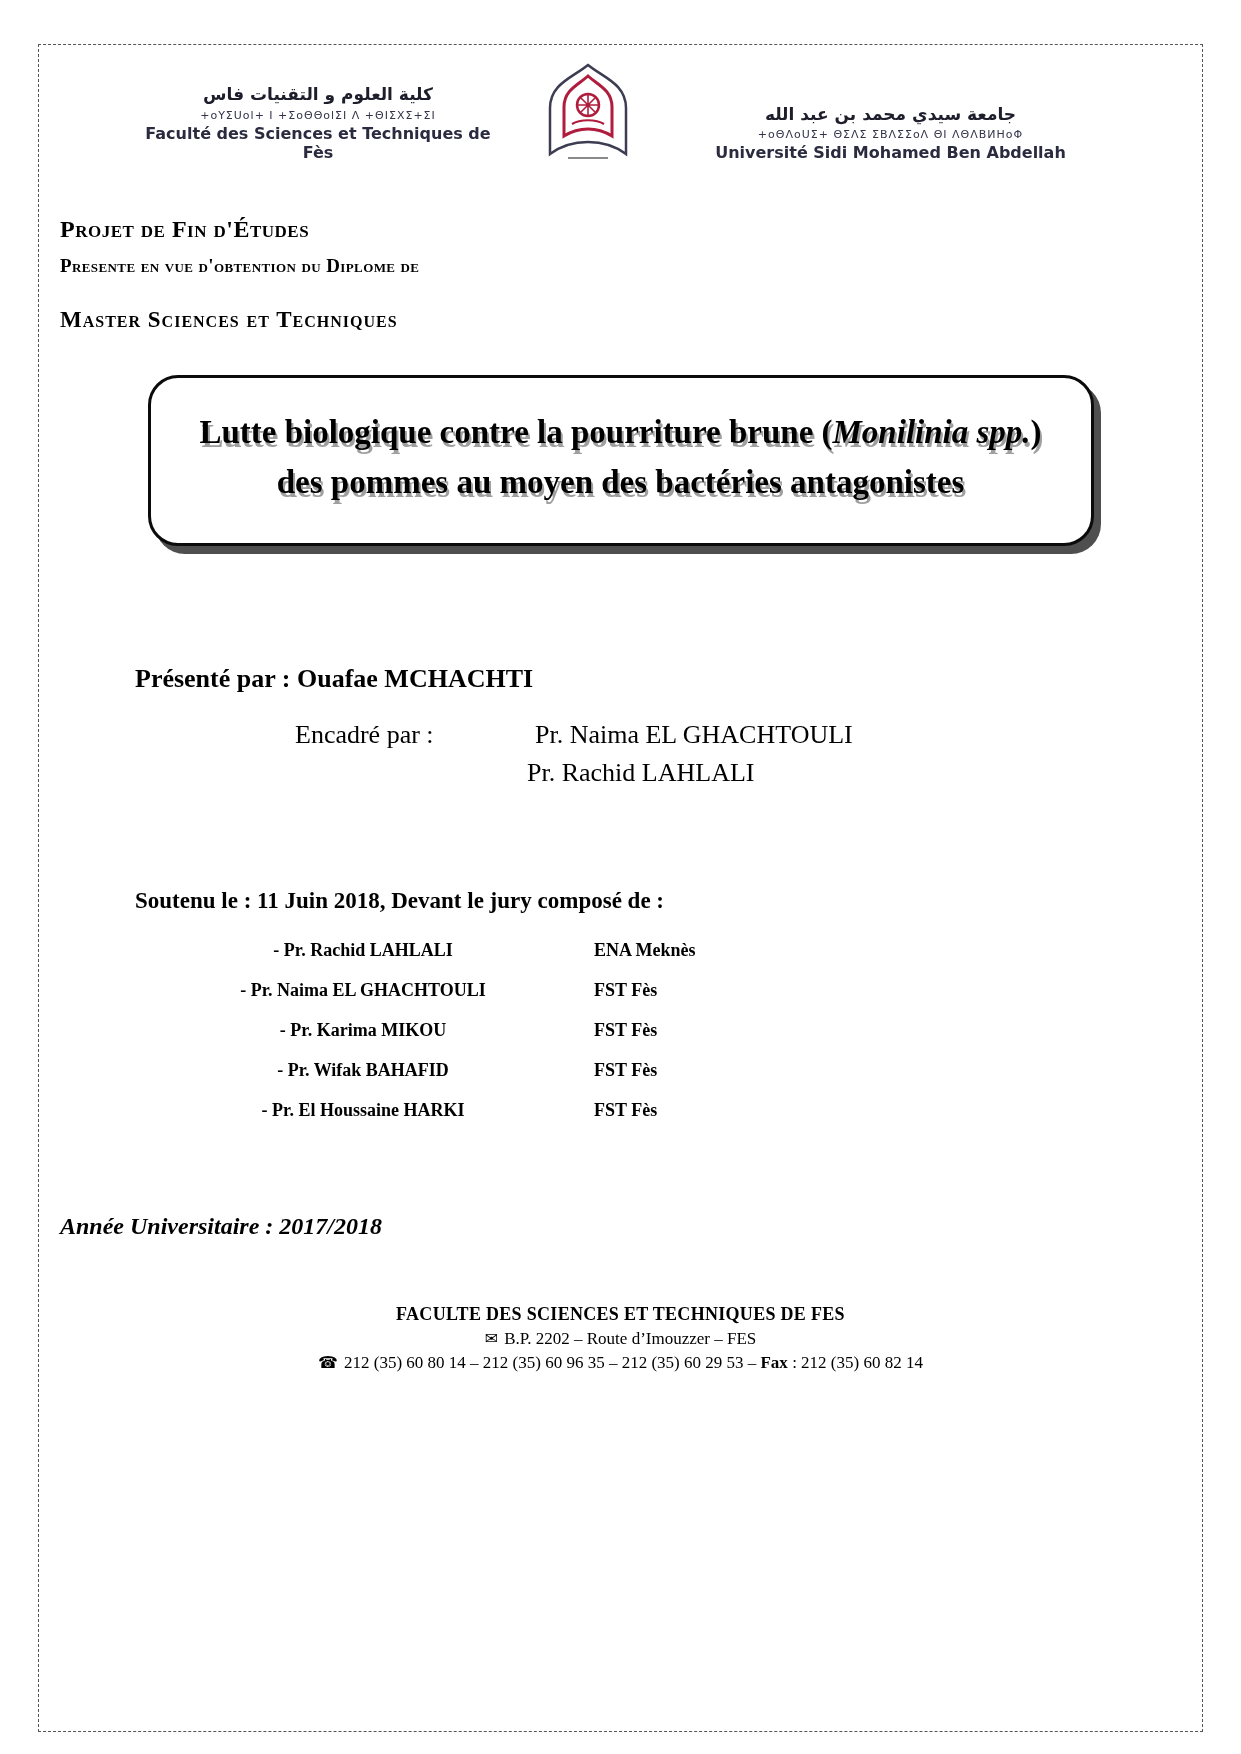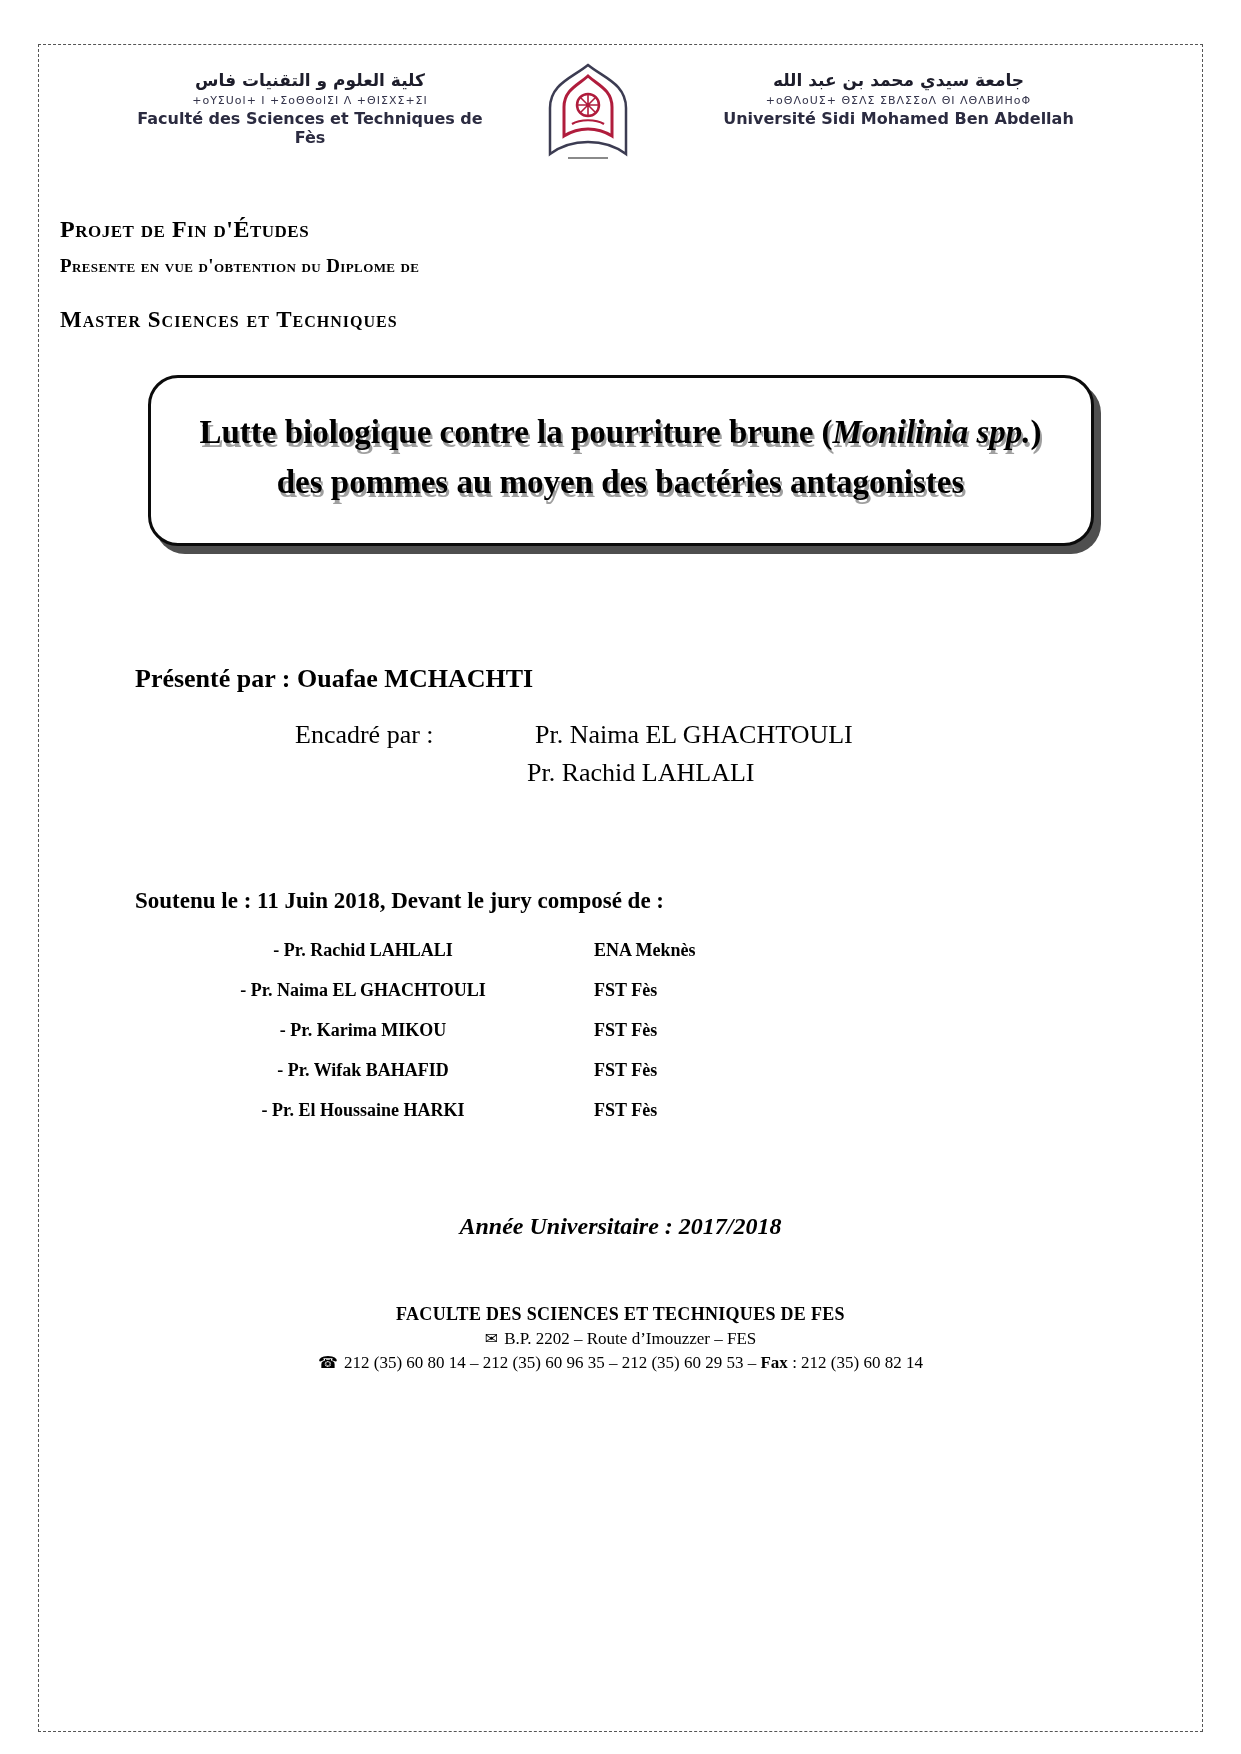--- a/index.html
+++ b/index.html
@@ -8,21 +8,21 @@
     background:#ffffff; overflow:hidden; color:#000;
     font-family:"Liberation Serif", serif;
   }
   .border-frame {
     position:absolute; left:38px; right:38px; top:44px; bottom:22px;
     border:1.5px dashed #555; pointer-events:none;
   }
   .content { position:absolute; left:60px; right:60px; top:56px; bottom:30px; }
 
   
-  .header { display:flex; justify-content:center; align-items:flex-start; gap:32px; margin-top:6px; }
+  .header { display:flex; justify-content:center; align-items:flex-end; gap:24px; margin-top:6px; }
   .header-block { text-align:center; }
   .header-left  { width:380px; padding-top:8px; }
   .header-right { width:445px; padding-top:8px; }
   .arabic-text  { font-family:"DejaVu Sans", sans-serif; font-weight:bold; font-size:17px; color:#1d1d2b; line-height:1.25; }
   .tifinagh-text{ font-family:"DejaVu Sans", sans-serif; font-size:11px; color:#33334a; letter-spacing:1px; margin-top:3px; }
   .inst-name    { font-family:"DejaVu Sans", sans-serif; font-weight:bold; font-size:16px; color:#2b2b40; margin-top:2px; line-height:1.2; }
   .logo-wrap { width:112px; flex:0 0 auto; display:flex; justify-content:center; }
 
   
   .heading { text-align:left; }
@@ -51,21 +51,21 @@
   .sup-names div { margin-bottom:8px; }
   .sup-names div + div { margin-left:-8px; }
 
   
   .jury-intro { margin-top:92px; margin-left:75px; font-size:23px; font-weight:bold; }
   .jury-list { margin-top:26px; margin-left:72px; }
   .jury-row { display:flex; font-size:18px; font-weight:bold; margin-bottom:19px;text-align:center; }
   .jury-name { width:462px; flex:0 0 auto; }
 
   
-  .year-line { margin-top:92px; text-align:center; font-size:24px; font-weight:bold; font-style:italic; }
+  .year-line { margin-top:92px; text-align:left; font-size:24px; font-weight:bold; font-style:italic; }
 
   
   .footer { margin-top:64px; text-align:center; }
   .footer-title { font-weight:bold; font-size:18px; letter-spacing:0.3px; }
   .footer-line { margin-top:4px; font-size:17px; }
   .footer-icon { font-family:"DejaVu Sans", sans-serif; font-size:16px; margin-right:6px; }
   .fax-bold { font-weight:bold; }
 </style>
 </head>
 <body>

